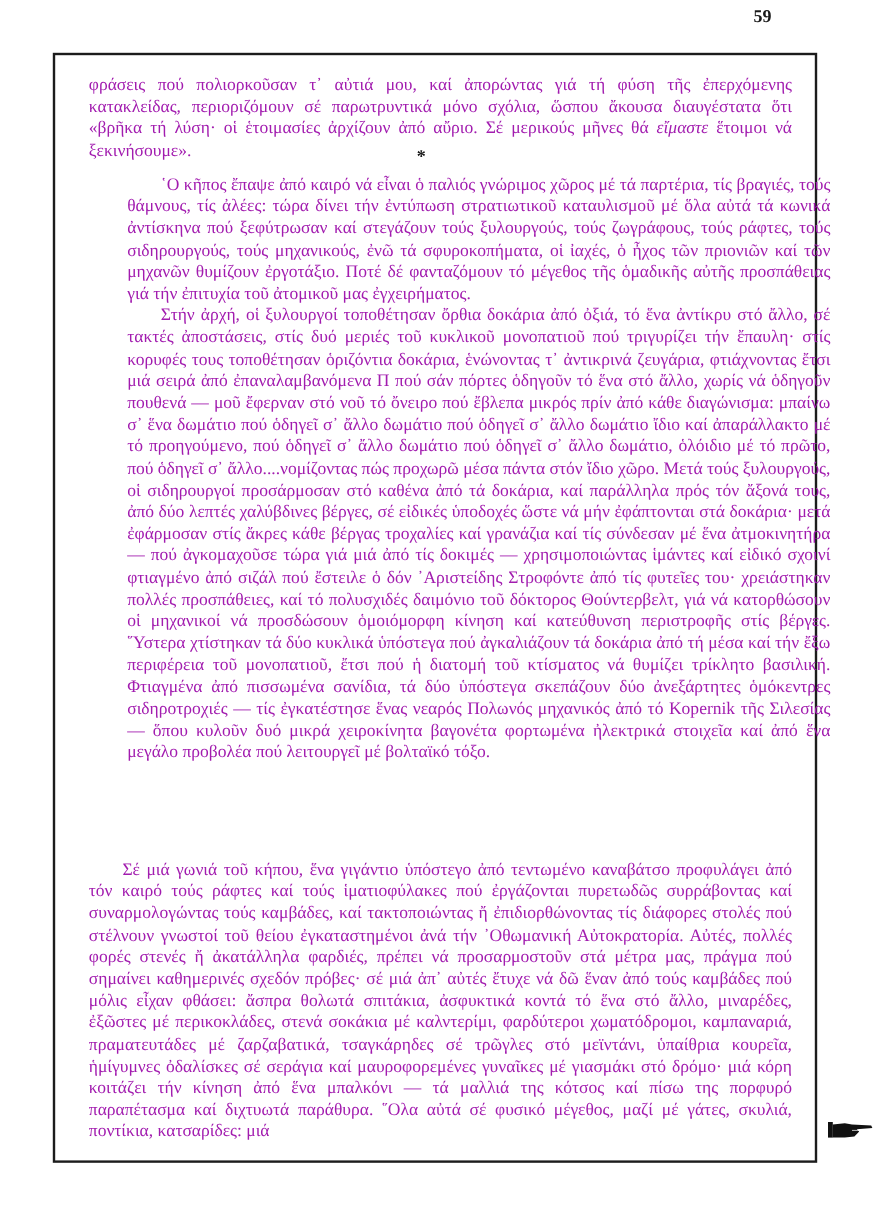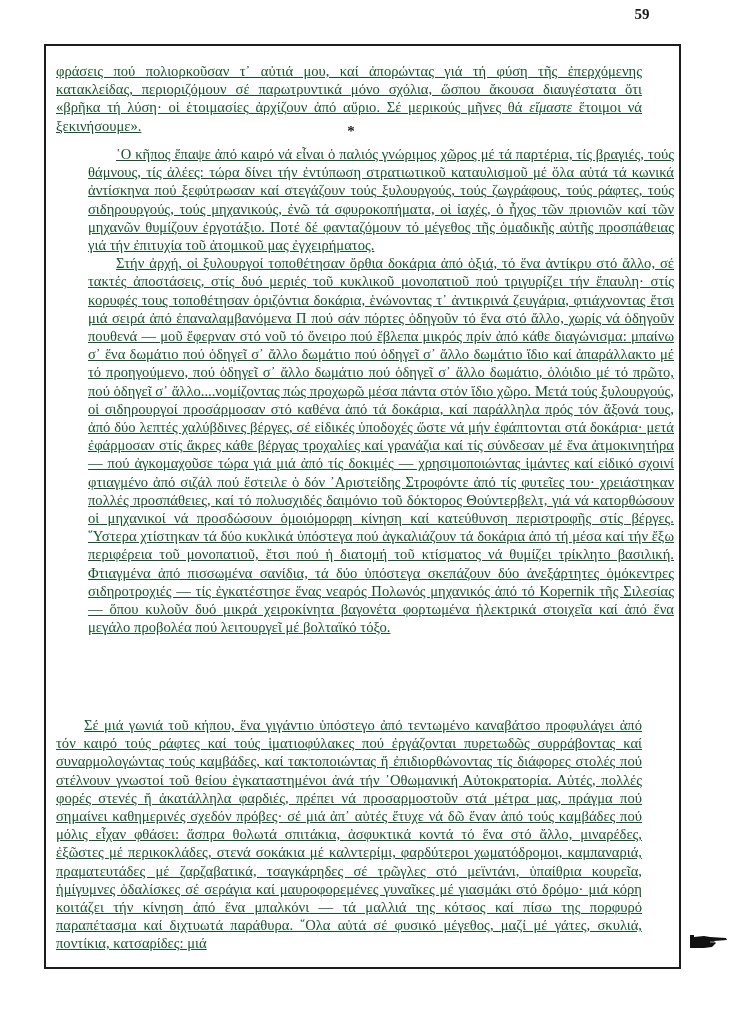--- a/index.html
+++ b/index.html
@@ -1,29 +1,29 @@
 <!DOCTYPE html>
 <html><head>
 <meta charset="utf-8">
 <style>
   html, body { margin: 0; padding: 0; background: #ffffff; }
   body { width: 742px; height: 1024px; position: relative; overflow: hidden; }
   .page-number {
     position: absolute; left: 628px; top: 6px; width: 28px;
     font-family: "Liberation Serif", serif; font-size: 15px; font-weight: bold;
-    color: #1a1a1a; text-align: center;
+    color: #1a1a1a; text-align: left;
   }
   .frame {
     position: absolute; left: 44px; top: 44px; width: 637px; height: 925px;
     border: 2px solid #1c1c1c; box-sizing: border-box;
   }
   .text-block {
-    position: absolute; left: 56px; width: 586px;
+    position: absolute; left: 74px; width: 586px;
     font-family: "Liberation Serif", serif; font-size: 14.6px; line-height: 18.2px;
-    color: #14532d; text-align: justify; text-decoration: underline;
+    color: #a21caf; text-align: justify;
   }
   .text-block p { margin: 0; }
   .indent { text-indent: 28px; }
   .separator {
     position: absolute; left: 345px; top: 123px; width: 12px;
     font-family: "Liberation Serif", serif; font-size: 15px; font-weight: bold;
     color: #1a1a1a; text-align: center;
   }
   .pointer {
     position: absolute; left: 690px; top: 933px; width: 40px; height: 18px;

